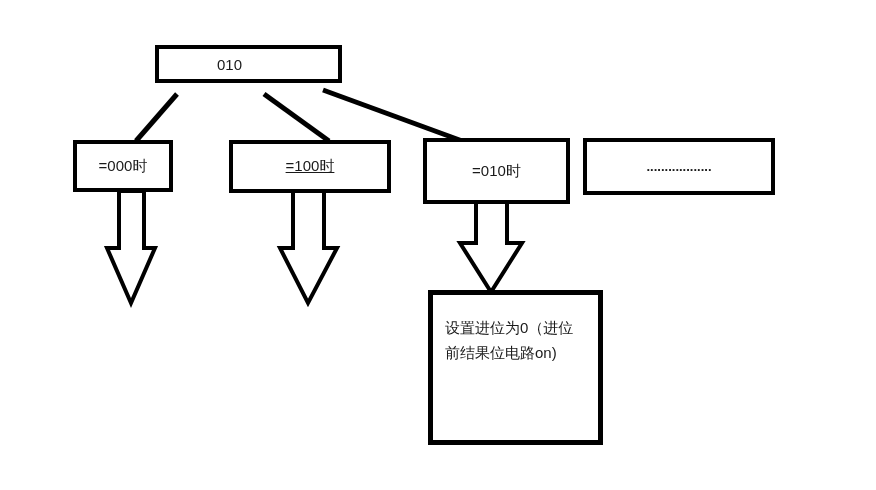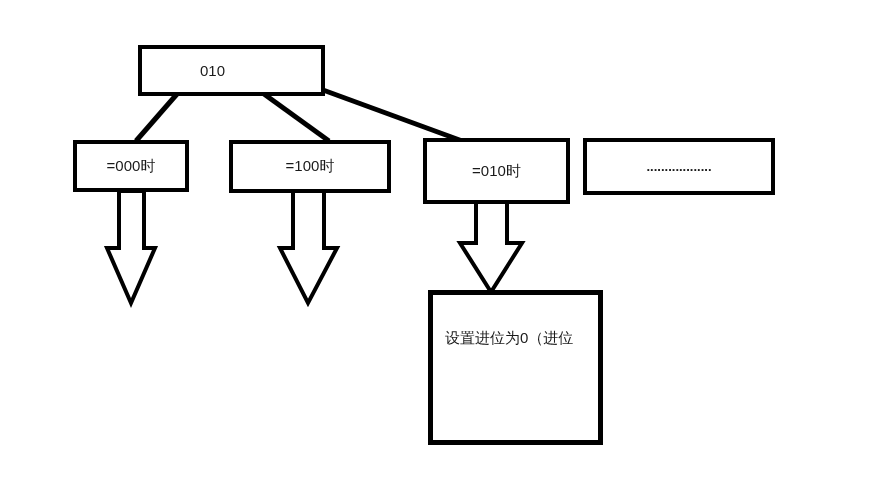--- a/index.html
+++ b/index.html
@@ -26,32 +26,32 @@
   .node {
     position: absolute;
     box-sizing: border-box;
     background: #ffffff;
     border: 4px solid #000000;
     display: flex;
     align-items: center;
     justify-content: center;
     font-size: 15px;
   }
-  .node-root      { left: 138px; top: 45px;  width: 187px; height: 51px; }
+  .node-root      { left: 155px; top: 45px;  width: 187px; height: 38px; }
   .node-root .lbl { padding-right: 38px; }
-  .node-c000      { left: 73px;  top: 140px; width: 116px; height: 52px; }
-  .node-c100      { left: 229px; top: 140px; width: 162px; height: 53px; }
+  .node-c000      { left: 73px;  top: 140px; width: 100px; height: 52px; }
+  .node-c100      { left: 229px; top: 140px; width: 162px; height: 53px; text-decoration: underline; }
   .node-c010      { left: 423px; top: 138px; width: 147px; height: 66px; }
   .node-dots      { left: 583px; top: 138px; width: 192px; height: 57px; }
   .node-dots .lbl { letter-spacing: 0px; font-weight: bold; font-size: 13px; }
   .node-result {
     left: 428px; top: 290px; width: 175px; height: 155px;
     border-width: 5px;
     display: block;
-    padding: 30px 6px 0 12px;
+    padding: 20px 6px 0 12px;
   }
   .node-result .tline {
     line-height: 25px;
     font-size: 15px;
     white-space: nowrap;
   }
   .lbl { white-space: nowrap; }
 </style>
 </head>
 <body>
@@ -84,15 +84,16 @@
   <div class="node node-c010">
     <span class="lbl">=010时</span>
   </div>
 
   <div class="node node-dots">
     <span class="lbl">..................</span>
   </div>
 
   <div class="node node-result">
     <div class="tline">设置进位为0（进位</div>
+    <div class="tline">前结果位电路on)</div>
   </div>
 
 </div>
 
 </body></html>

